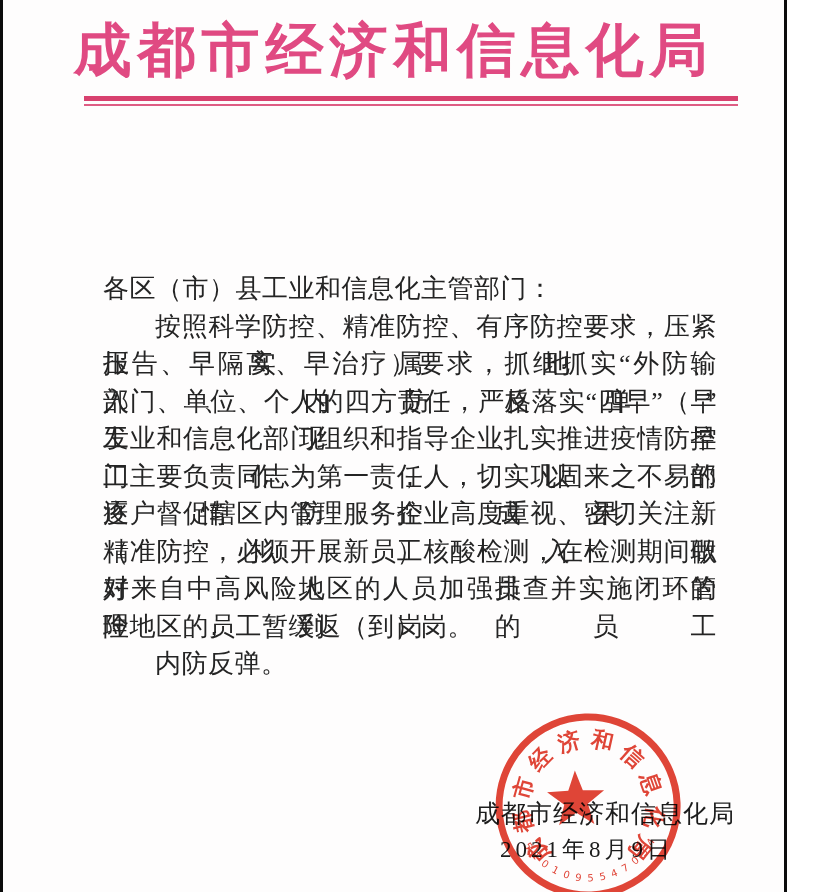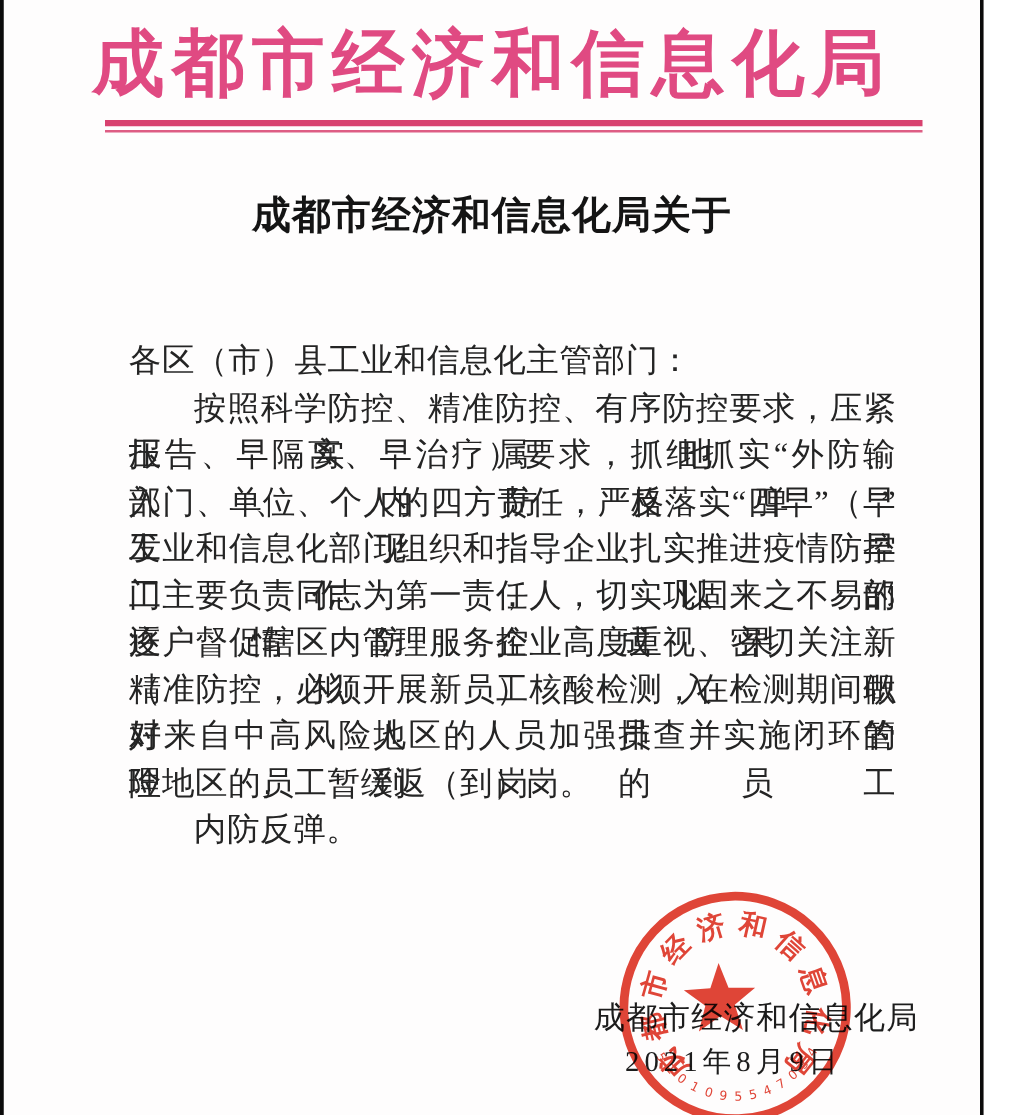--- a/index.html
+++ b/index.html
@@ -90,21 +90,20 @@
 
 <div class="page" style="--pink: #e04a82; --rule-pink: #d8416f; --seal-red: #de3526;">
   <div class="scan-edge left"></div>
   <div class="scan-edge right"></div>
 
   <div class="letterhead">成都市经济和信息化局</div>
   <div class="rule-thick"></div>
   <div class="rule-thin"></div>
 
   <div class="doc-title">
-    <div>成都市经济和信息化局关于</div>
   </div>
 
   <div class="body-text">
     <div class="line salutation">各区（市）县工业和信息化主管部门：</div>
     <div>
         <div class="line indent just">按照科学防控、精准防控、有序防控要求，压紧压实属地、</div>
         <div class="line just">报告、早隔离、早治疗）要求，抓细抓实“外防输入、内防反弹”</div>
         <div class="line just">部门、单位、个人的四方责任，严格落实“四早”（早发现、早</div>
         <div class="line just">工业和信息化部门组织和指导企业扎实推进疫情防控工作，以部</div>
         <div class="line just">门主要负责同志为第一责任人，切实巩固来之不易的疫情防控成果，</div>

